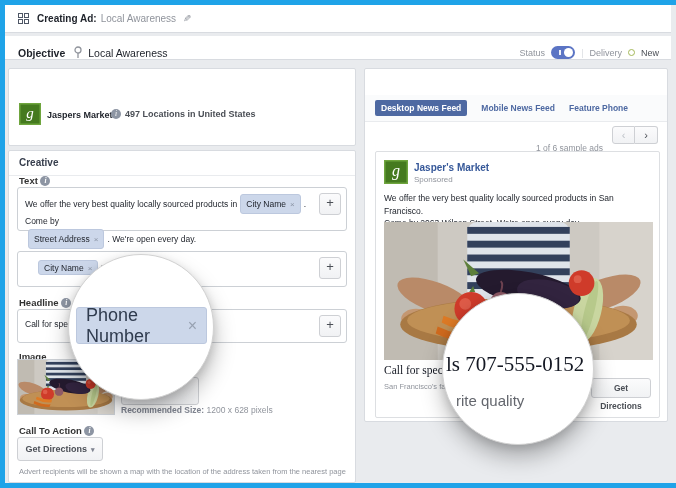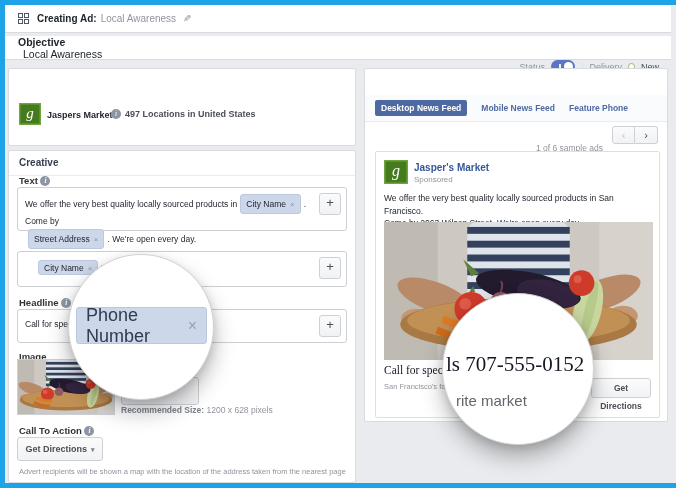--- a/index.html
+++ b/index.html
@@ -10,21 +10,21 @@
   
   .topbar{position:absolute;left:5px;top:5px;width:666px;height:28px;background:#fff;
           border-bottom:1px solid #d8dbe0;display:flex;align-items:center;padding-left:13px;box-sizing:border-box;}
   .grid-icon{width:11px;height:11px;display:grid;grid-template-columns:5px 5px;grid-template-rows:5px 5px;gap:1px;margin-right:8px;}
   .grid-icon div{border:1px solid #4e5665;box-sizing:border-box;}
   .topbar b{font-size:10px;color:#1d2129;}
   .topbar .muted{font-size:10px;color:#90949c;margin-left:4px;}
   .pencil{font-size:10px;color:#90949c;margin-left:7px;transform:scaleX(-1);display:inline-block;}
 
   .objbar{position:absolute;left:5px;top:36px;width:666px;height:24px;background:#fff;
-          border-bottom:1px solid #d8dbe0;display:flex;align-items:flex-start;padding:0 12px 0 13px;box-sizing:border-box;flex-direction:column;}
+          border-bottom:1px solid #d8dbe0;display:flex;align-items:flex-end;padding:0 12px 0 13px;box-sizing:border-box;}
   .objbar b{font-size:10.5px;}
   .objbar .val{font-size:10.5px;margin-left:5px;}
   .pin{margin-left:8px;}
   .obj-right{margin-left:auto;display:flex;align-items:center;gap:6px;font-size:9px;color:#90949c;}
   .toggle{position:relative;width:24px;height:13px;border-radius:7px;background:#5b74c4;}
   .toggle .mark{position:absolute;left:8px;top:4px;width:1.5px;height:5px;background:rgba(255,255,255,.9);}
   .toggle .knob{position:absolute;right:2px;top:2px;width:9px;height:9px;border-radius:50%;background:#fff;}
   .vdiv{color:#dadde1;}
   .newdot{width:5px;height:5px;border-radius:50%;border:1.5px solid #a3b858;background:#fff;}
   .newtxt{color:#4b4f56;}
@@ -261,17 +261,17 @@
   </div>
 
   <div class="magnifier" id="mag-left">
     <div class="bigtoken">
       <span>Phone Number</span>
       <span class="bigx">×</span>
     </div>
   </div>
   <div class="magnifier" id="mag-right">
     <span class="l1">ls 707-555-0152</span>
-    <span class="l2">rite market</span>
+    <span class="l2">rite quality</span>
   </div>
 
   <div class="frame"></div>
 </div>
 
 </body></html>

